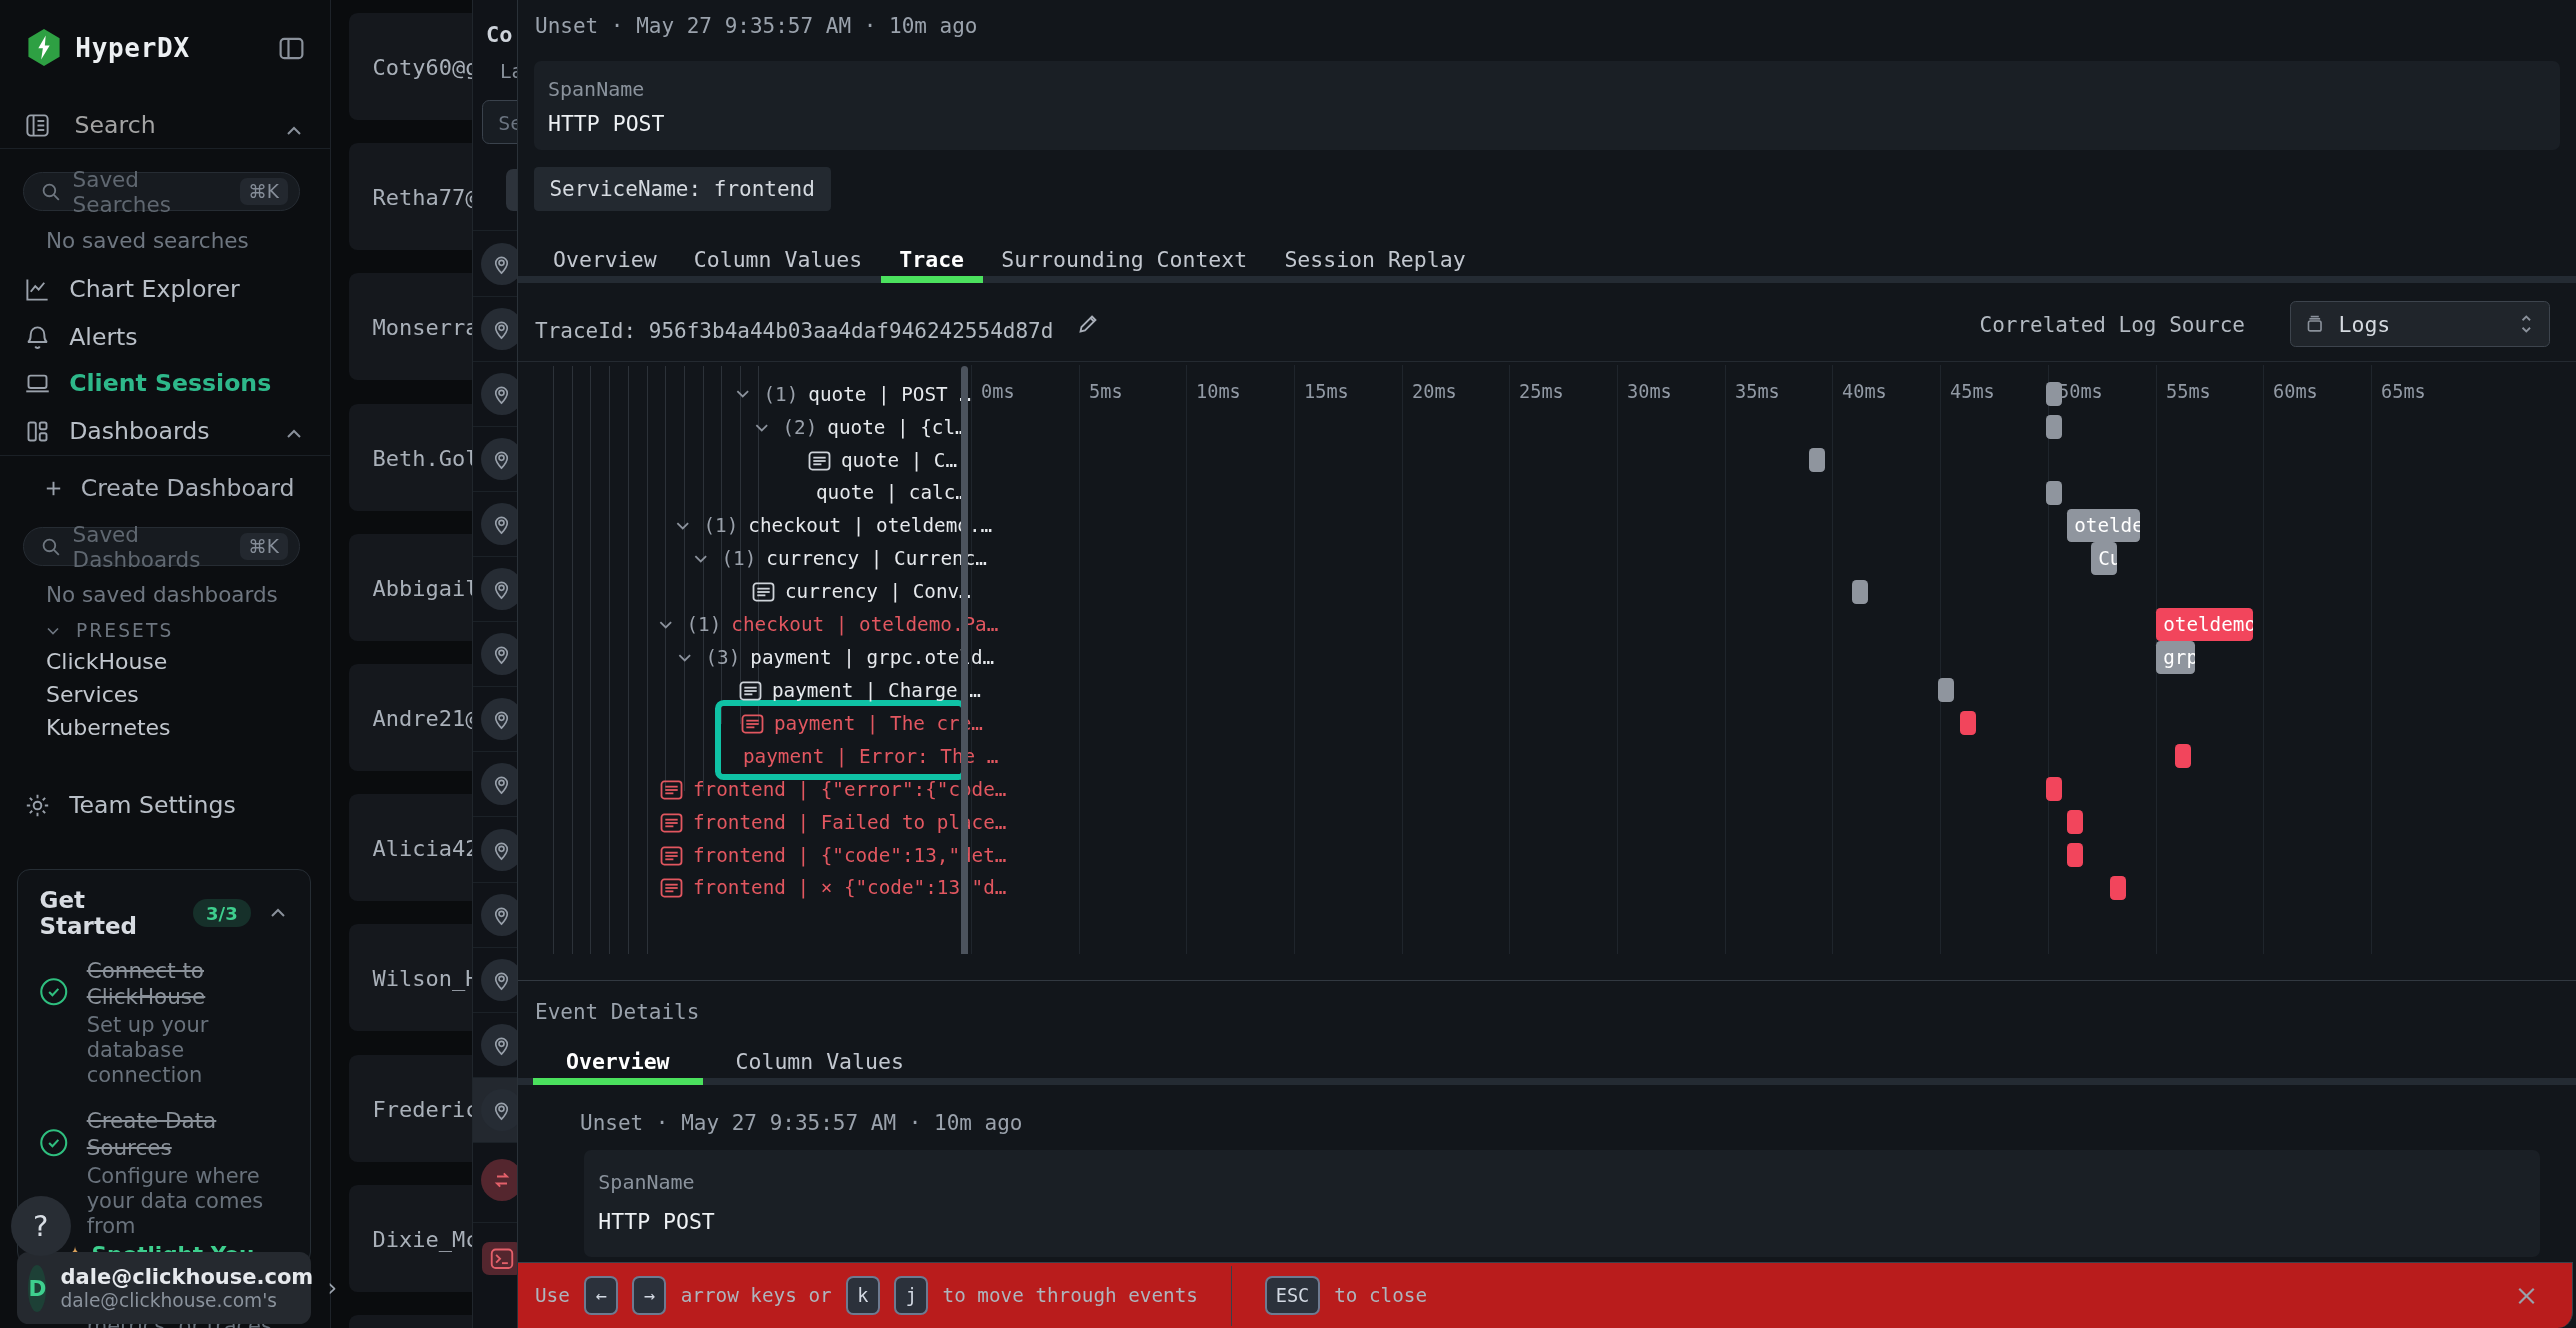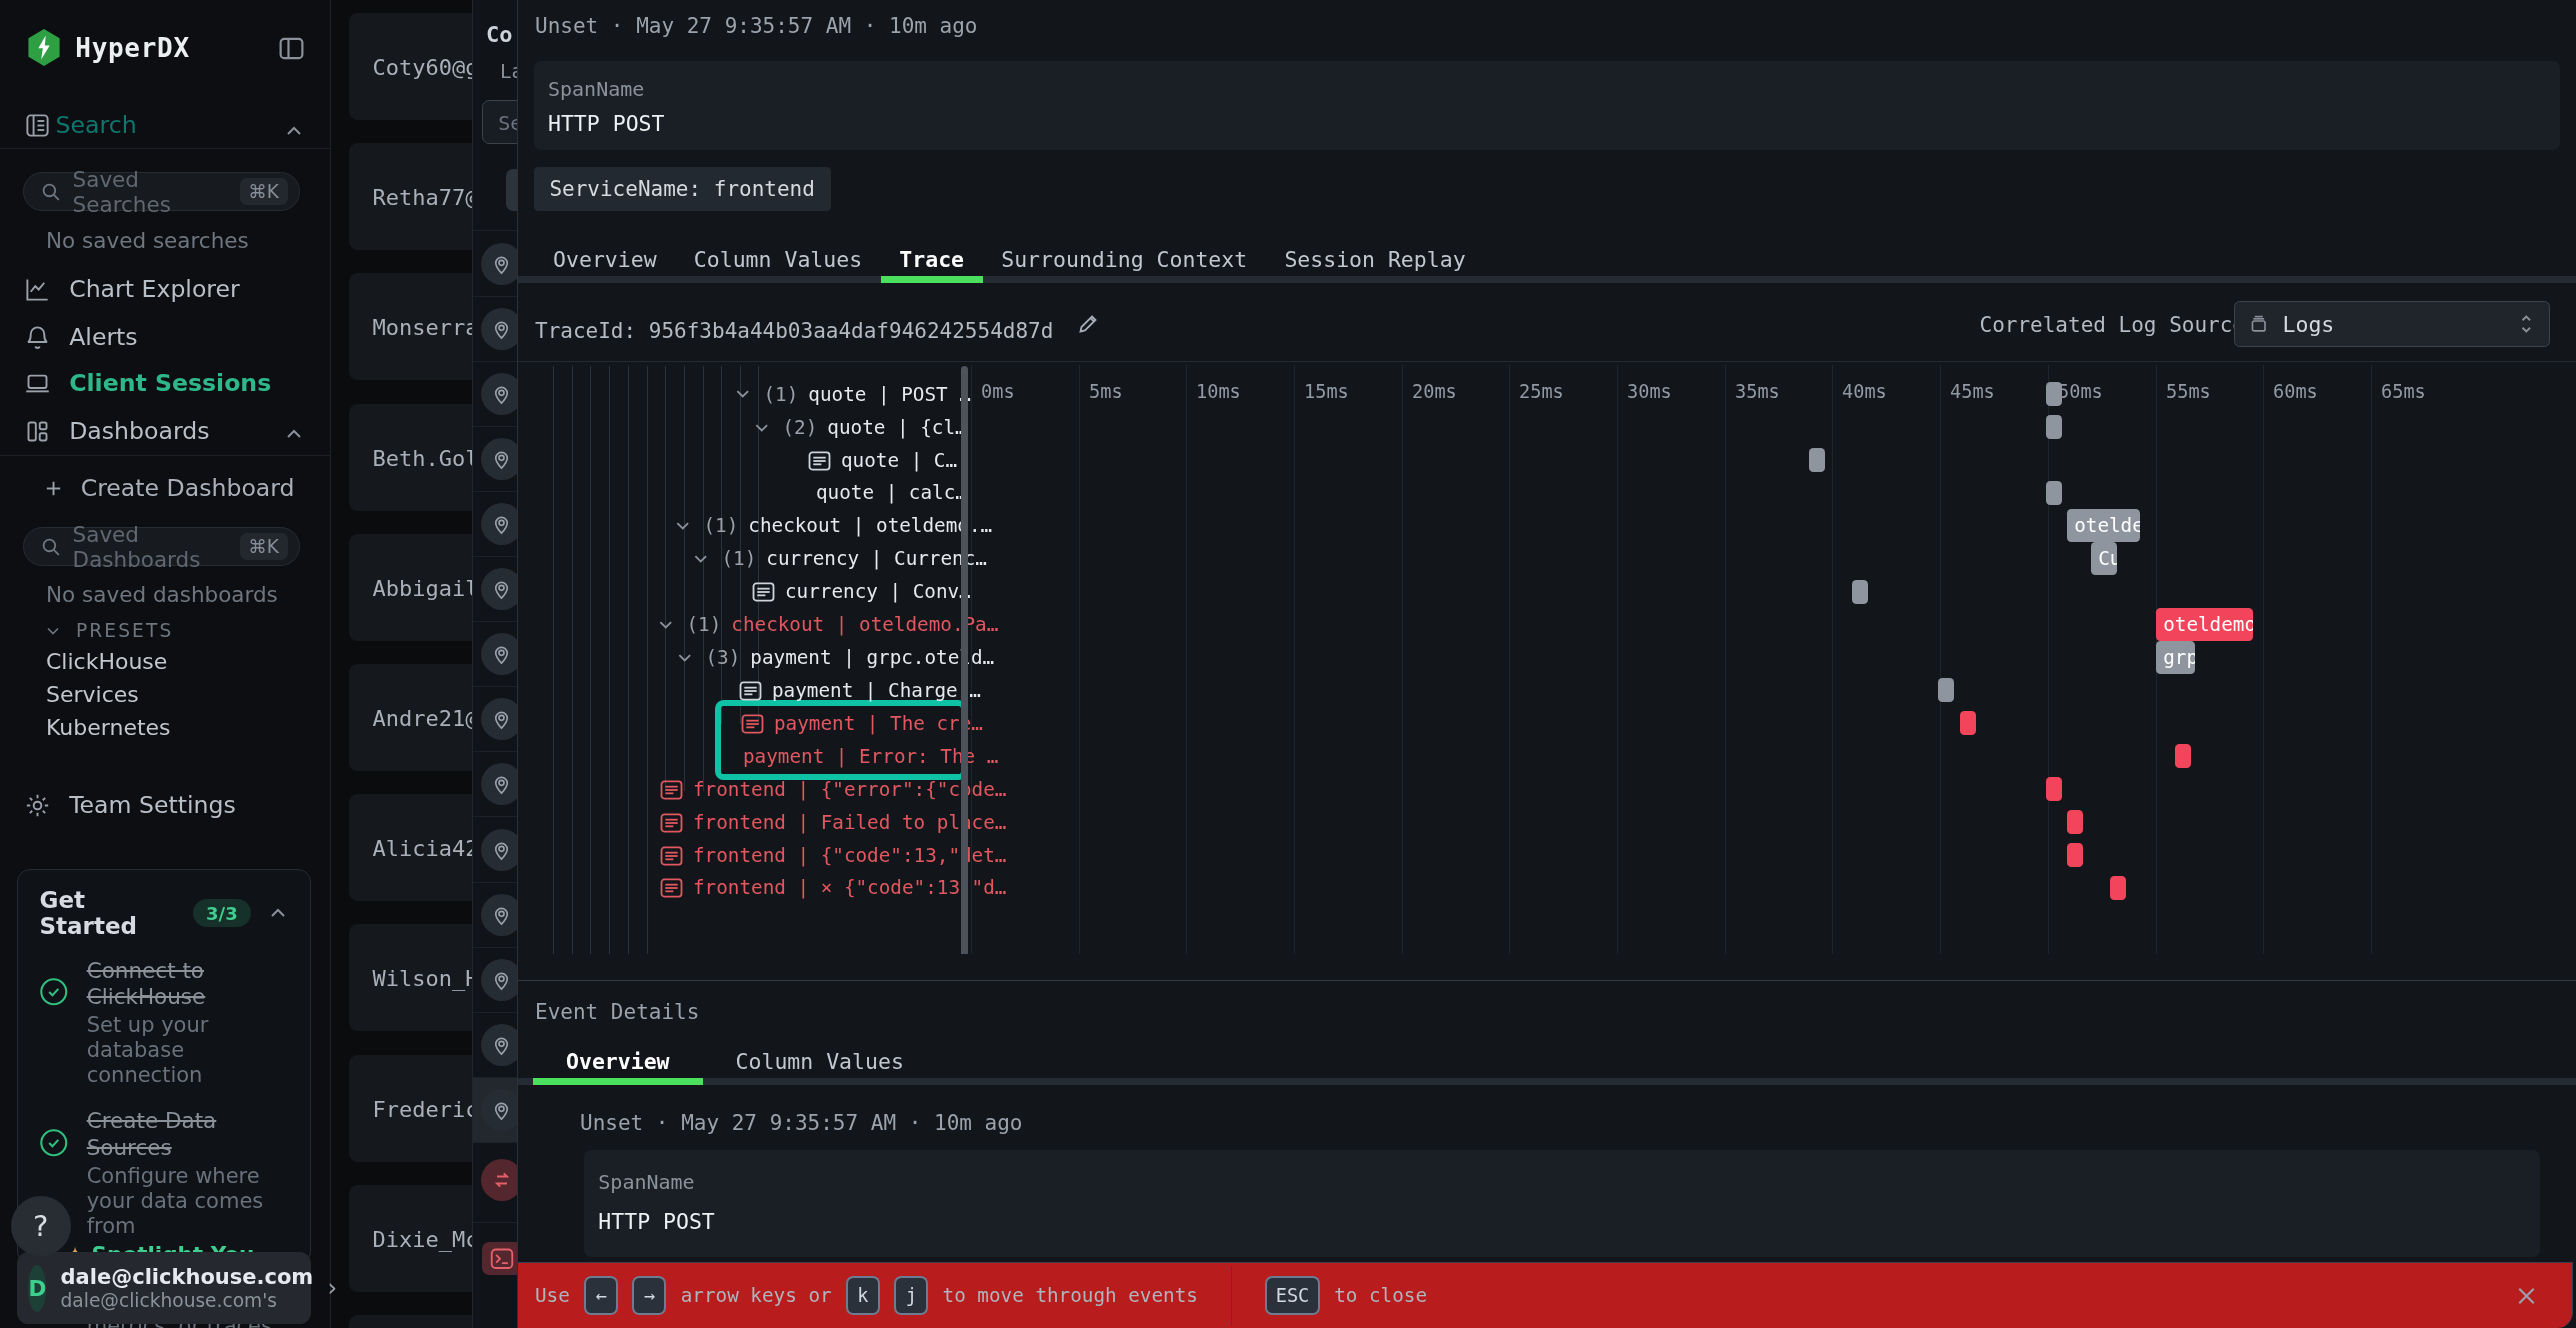--- a/index.html
+++ b/index.html
@@ -13,22 +13,22 @@
   svg { display:block; }
 
   
   #sidebar { position:absolute; left:0; top:0; width:331px; height:1328px;
     background:#0c0e11; border-right:1.4px solid #1e2329; z-index:5; }
   .logo-row { position:absolute; left:27px; top:29px; display:flex; align-items:center; gap:14.3px; }
   .logo-hex { width:34px; height:37px; }
   .logo-text { font-size:26px; font-weight:bold; letter-spacing:0.7px; color:#eceff2;
     font-family:"DejaVu Sans Mono","Liberation Mono",monospace; }
   .panel-toggle { position:absolute; right:24px; top:34px; color:#8a919b; }
-  .side-head { position:absolute; left:23.6px; display:flex; align-items:center; gap:5px;
-    font-size:23.6px; color:#0f766e; }
+  .side-head { position:absolute; left:23.6px; display:flex; align-items:center; gap:24px;
+    font-size:23.6px; color:#a3a3a3; }
   .side-item { position:absolute; left:23.6px; display:flex; align-items:center; gap:18.6px;
     font-size:23.6px; color:#b9bfc7; cursor:pointer; }
   .side-item .lbl { white-space:nowrap; }
   .chev-right { position:absolute; right:24px; color:#8a919b; }
   .side-div { position:absolute; left:0; right:0; height:0.7px; background:#1b2026; }
   .pill { position:absolute; left:23px; right:30px; height:39px; border-radius:19.3px;
     background:#171b20; border:1.4px solid #262c33; display:flex; align-items:center;
     padding:0 11.4px 0 15.7px; gap:11.4px; }
   .pill .ph { flex:1; font-size:21.5px; color:#5f6770; }
   .pill .kbd { background:#23282f; color:#858d98; border-radius:7.2px; font-size:18.6px;
@@ -105,21 +105,21 @@
   .tab.active { color:#ffffff; font-weight:bold; }
   .tab.active::after { content:""; position:absolute; left:0; right:0; bottom:0; height:7.2px;
     background:var(--accent-green); }
   .tab-track { position:absolute; left:0; right:0; height:7.2px; background:#242b33; z-index:1; }
 
   .tid-row { position:absolute; left:17px; top:305px; height:36px; display:flex;
     align-items:center; gap:24px; }
   .tid-text { font-size:21px; color:#b3bac2;margin-top:16px; }
   .pencil { color:#a8aeb8; cursor:pointer; }
   .corr-label { position:absolute; right:331px; top:313px; font-size:21px; color:#b3bac2; }
-  .log-select { position:absolute; right:26px; top:301px; width:316px; height:46px;
+  .log-select { position:absolute; right:26px; top:301px; width:260px; height:46px;
     background:#20252b; border:1.4px solid #3d444d; border-radius:5.7px; display:flex;
     align-items:center; gap:13px; padding:0 13px; cursor:pointer; }
   .log-select .txt { font-size:21.5px; color:#d5dae0; flex:1; }
   .log-select .icn, .log-select .updown { color:#8a919b; }
   .hdiv { position:absolute; left:0; right:0; height:0.7px; background:#242a31; }
 
   
   #wf { position:absolute; left:0; top:362px; right:0; height:592px; overflow:hidden; }
   .guide { position:absolute; width:1.4px; background:#2c3239; top:4.3px; }
   .gridline { position:absolute; width:1.4px; background:#1f252c; top:2.9px; bottom:0; }

